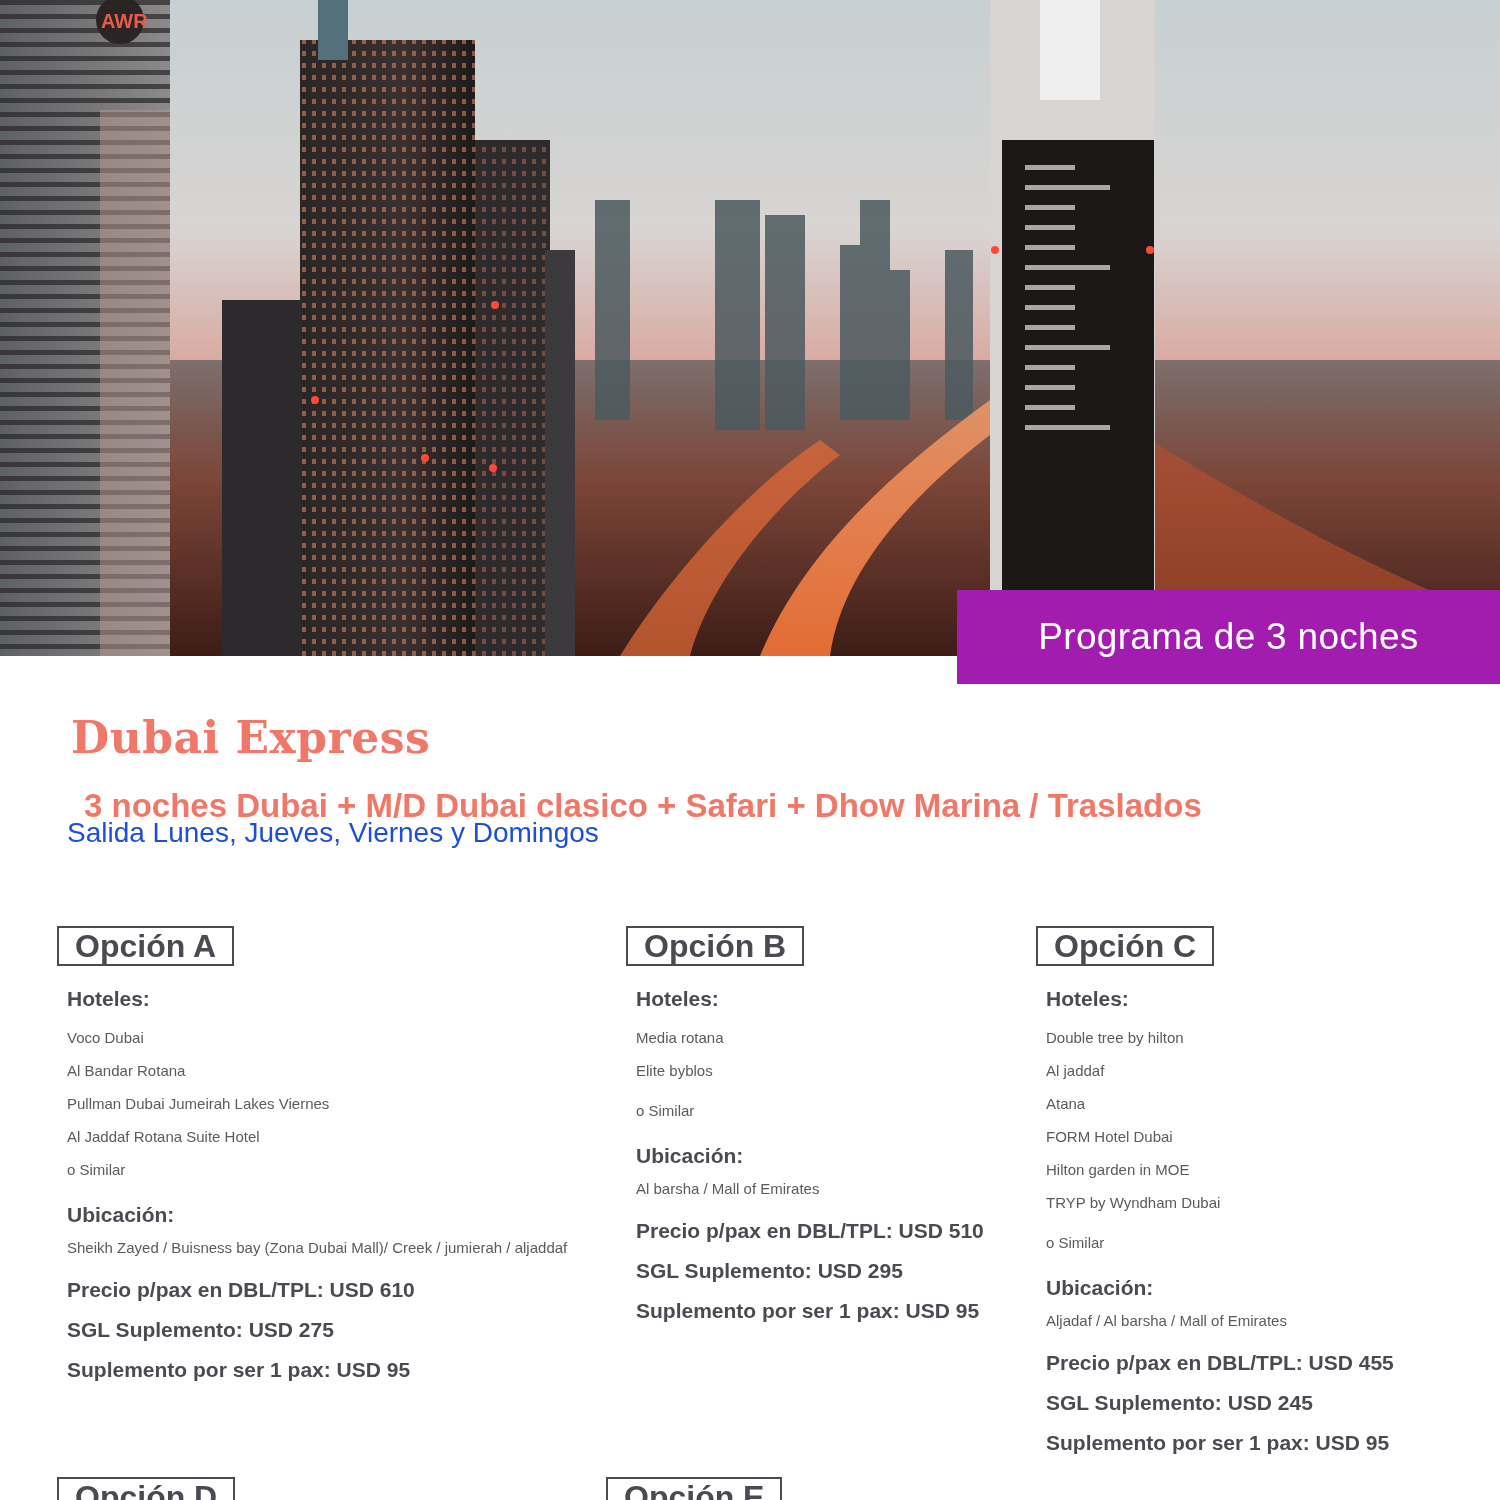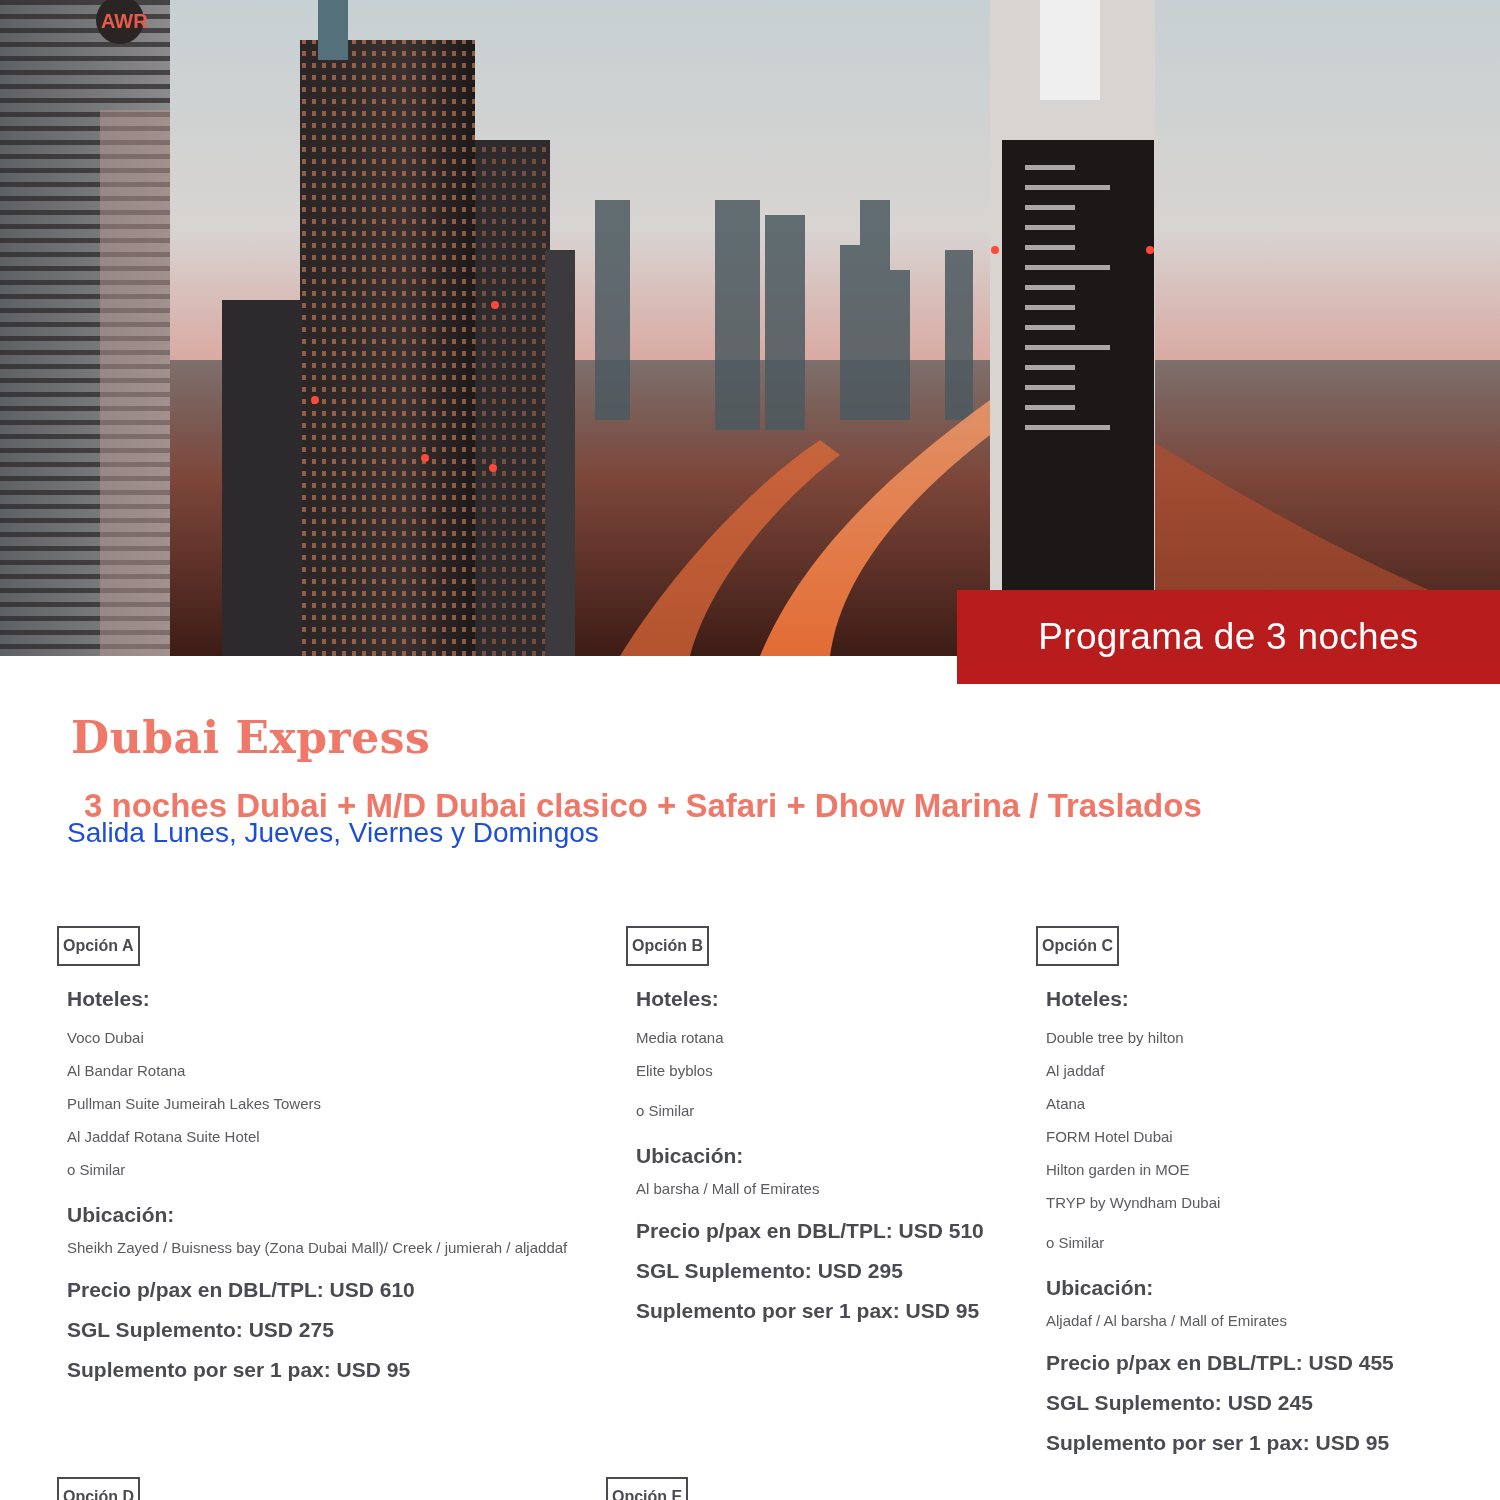--- a/index.html
+++ b/index.html
@@ -23,21 +23,21 @@
       width: 1500px; height: 656px;
       overflow: hidden;
       background: linear-gradient(180deg, #bcc6c9 0%, #d3cccb 30%, #d9b3ab 45%, #8a6660 58%, #5b2f28 70%, #3a1d19 100%);
     }
     .hero svg { position: absolute; left: 0; top: 0; }
 
     .badge {
       position: absolute;
       left: 957px; top: 590px;
       width: 543px; height: 94px;
-      background: #b91c1c;
+      background: #a21caf;
       color: #ffffff;
       font-size: 37px;
       font-weight: 400;
       display: flex;
       align-items: center;
       justify-content: center;
       letter-spacing: 0.3px;
       z-index: 3;
     }
 
@@ -72,24 +72,24 @@
     }
 
     
     .option {
       position: absolute;
       width: 520px;
     }
     .option-label {
       display: inline-block;
       border: 2px solid #4a4a52;
-      padding: 0 4px;
+      padding: 0 16px;
       height: 36px;
       line-height: 36px;
-      font-size: 16px;
+      font-size: 32px;
       font-weight: 700;
       color: #4a4a52;
       margin-left: -10px;
     }
     .section-head {
       font-size: 21px;
       font-weight: 700;
       color: #4a4a52;
       margin: 0;
       line-height: 33px;
@@ -221,21 +221,21 @@
 <p class="departures">Salida Lunes, Jueves, Viernes y Domingos</p>
 
 <section class="option" style="left:67px; top:926px;">
   <div class="option-label">Opción A</div>
   <div style="height:16px"></div>
   <p class="section-head">Hoteles:</p>
   <div style="height:6px"></div>
   <ul class="hotel-list">
     <li>Voco Dubai</li>
     <li>Al Bandar Rotana</li>
-    <li>Pullman Suite Jumeirah Lakes Towers</li>
+    <li>Pullman Dubai Jumeirah Lakes Viernes</li>
     <li>Al Jaddaf Rotana Suite Hotel</li>
     <li>o Similar</li>
   </ul>
   <div style="height:12px"></div>
   <p class="section-head">Ubicación:</p>
   <div class="plain" style="width:520px;">Sheikh Zayed / Buisness bay (Zona Dubai Mall)/ Creek / jumierah / aljaddaf</div>
   <div style="height:6px"></div>
   <div class="price-line">Precio p/pax en DBL/TPL: USD 610</div>
   <div class="price-line">SGL Suplemento: USD 275</div>
   <div class="price-line">Suplemento por ser 1 pax: USD 95</div>

